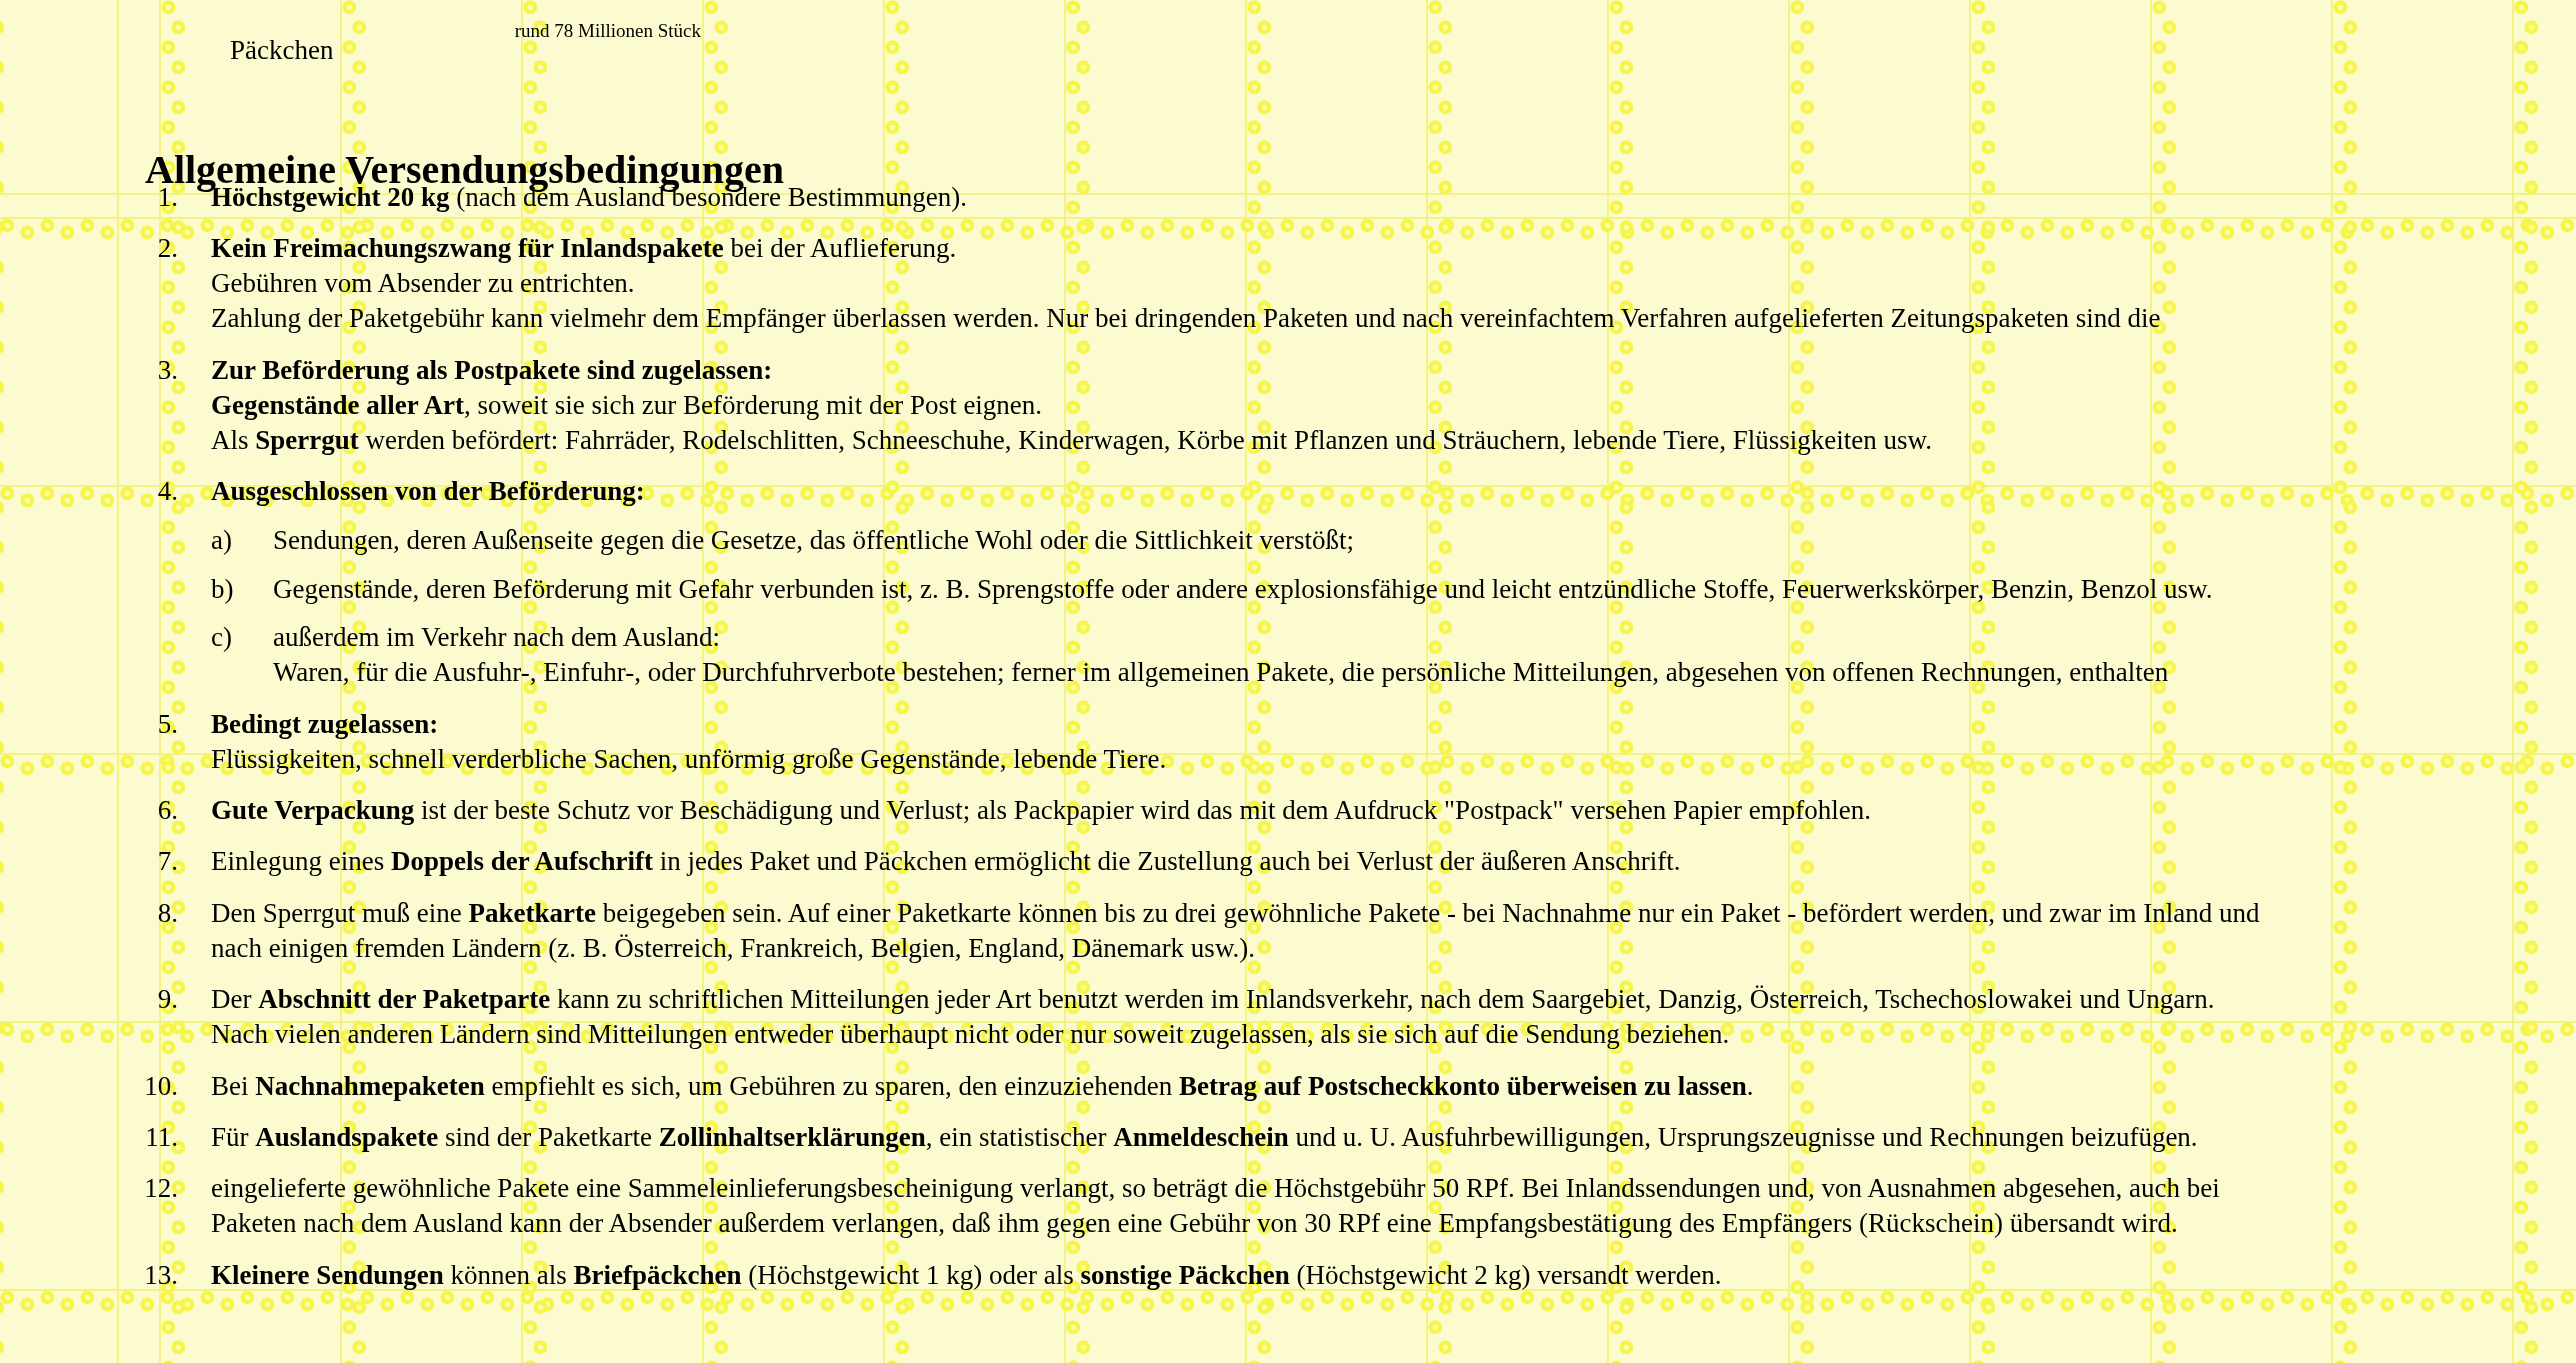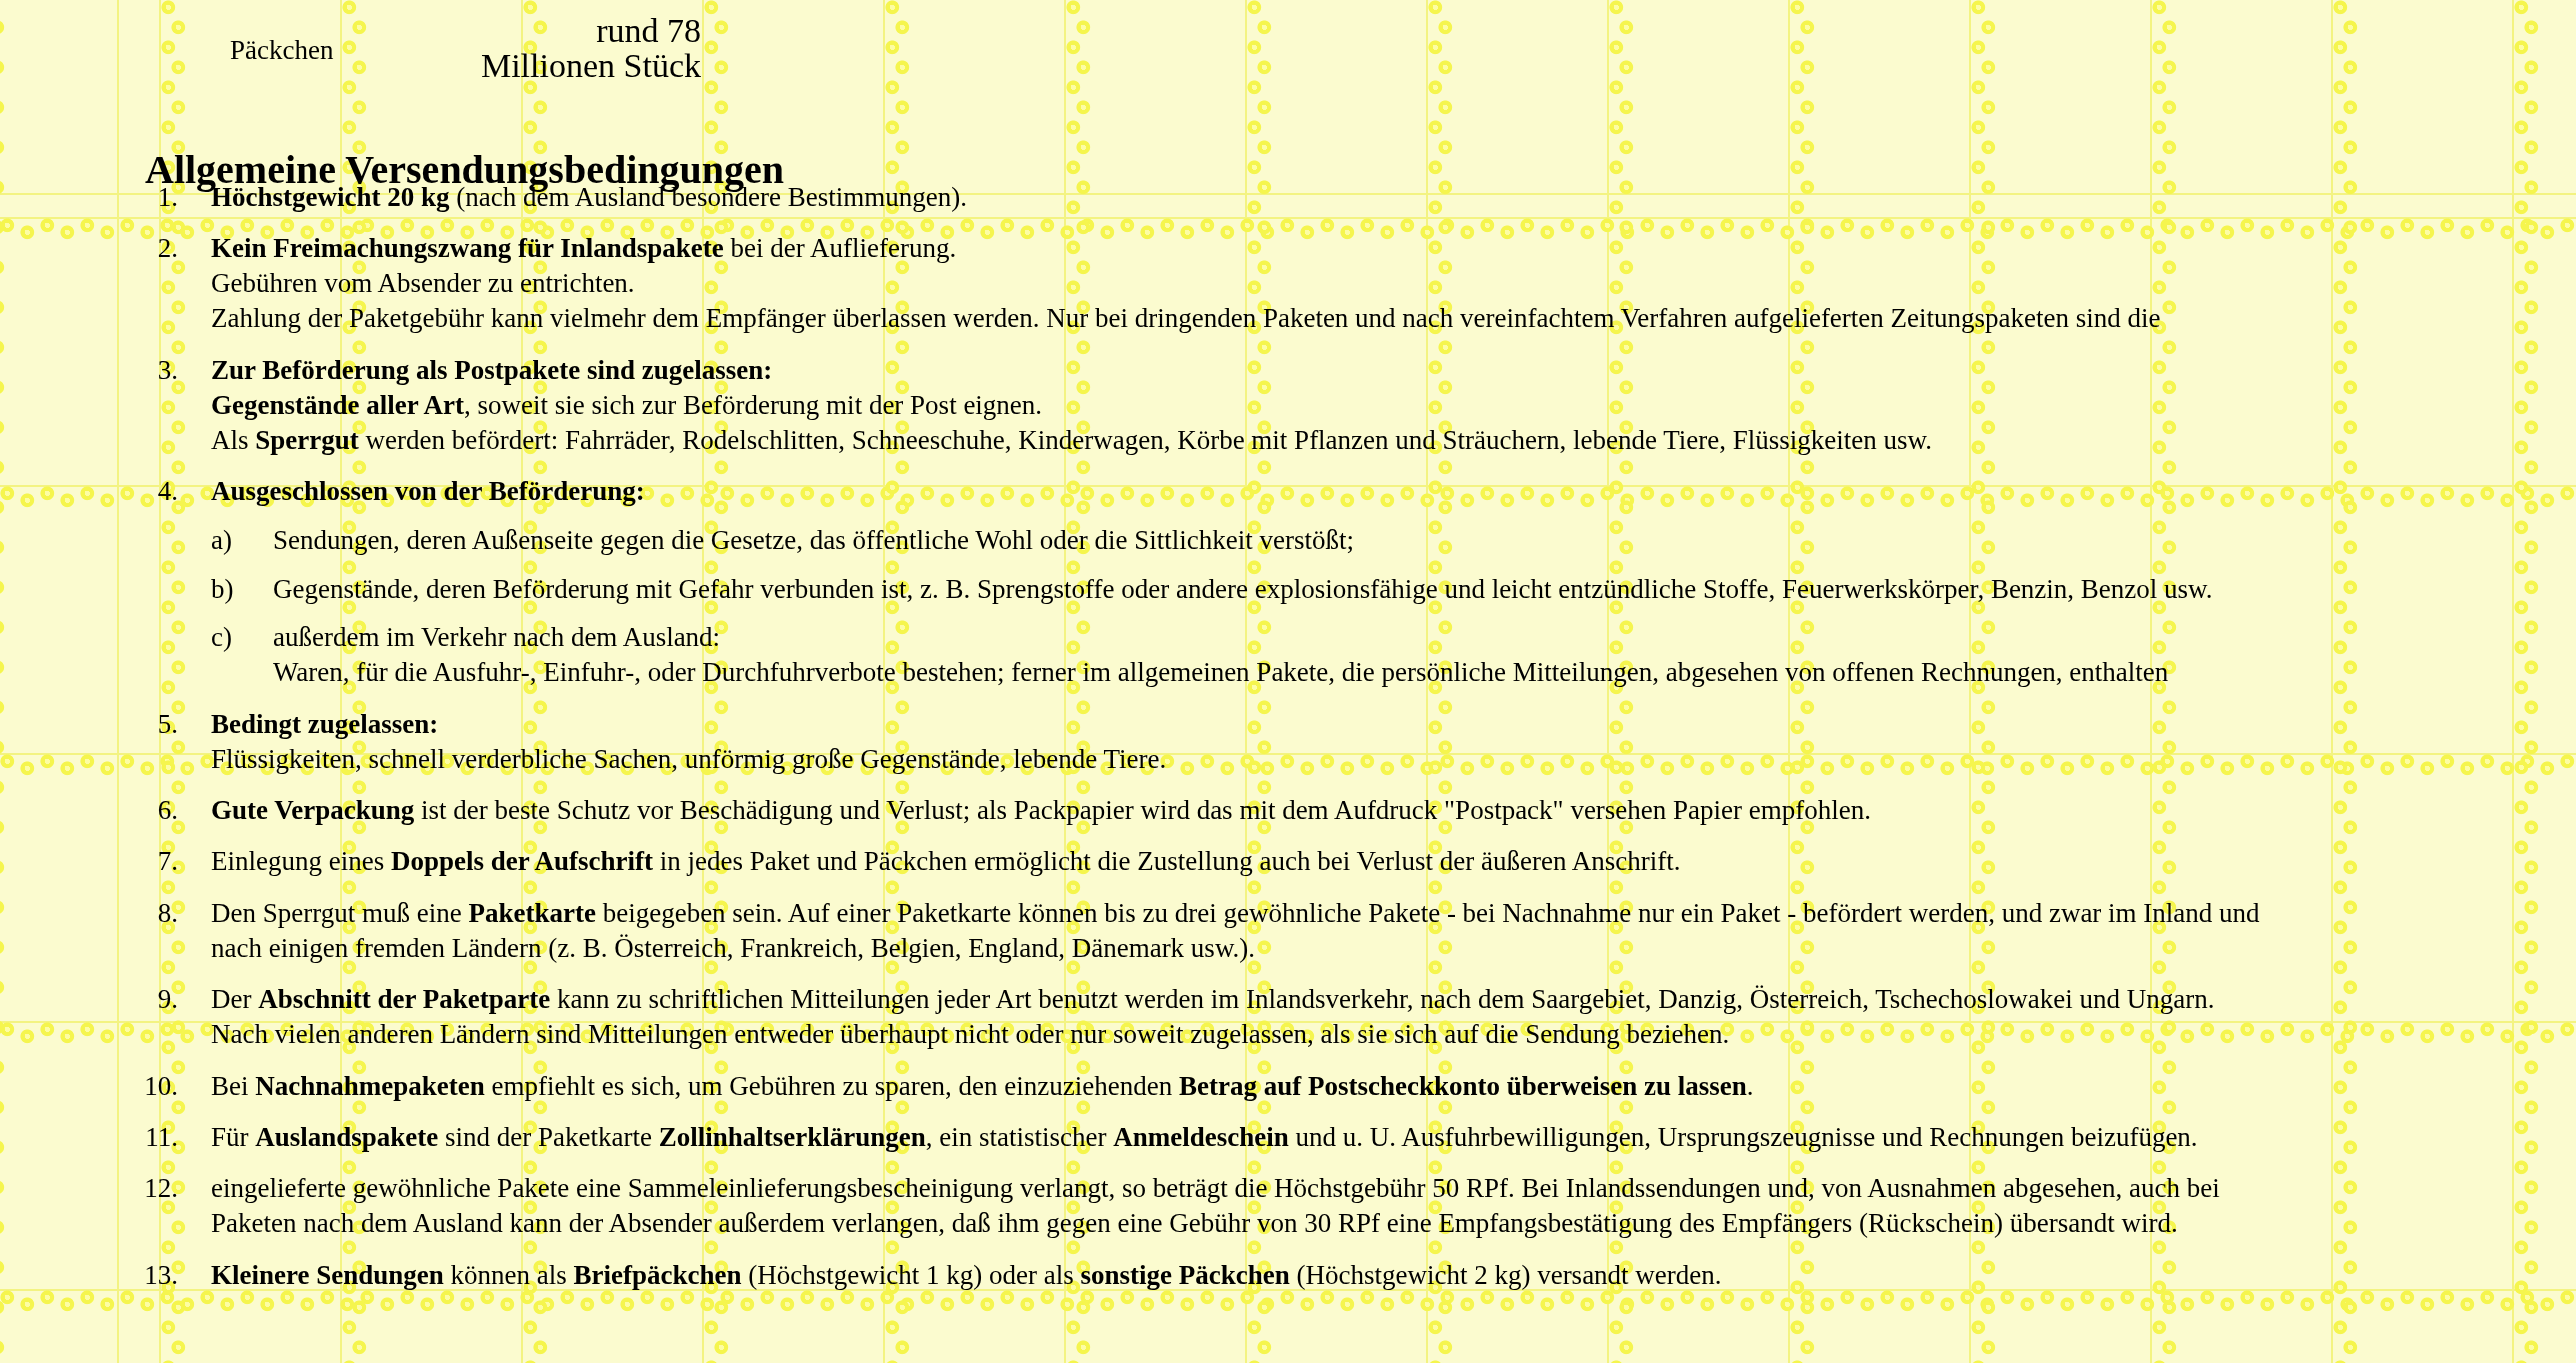--- a/index.html
+++ b/index.html
@@ -42,21 +42,21 @@
     background-repeat:repeat;
   }
   .layer{position:absolute;z-index:1;}
   
   .cell-left{
     left:230px;top:33px;width:273px;
     font-size:27px;line-height:35px;
   }
   .cell-right{
     left:469px;top:12.7px;width:232px;
-    font-size:34px;line-height:35px;text-align:right;
+    font-size:19px;line-height:35px;text-align:right;
   }
   
   .title{
     left:145px;top:118px;
     font-size:40px;line-height:49px;font-weight:bold;
     white-space:nowrap;
   }
   
   .list{
     left:122px;top:180px;right:18px;

